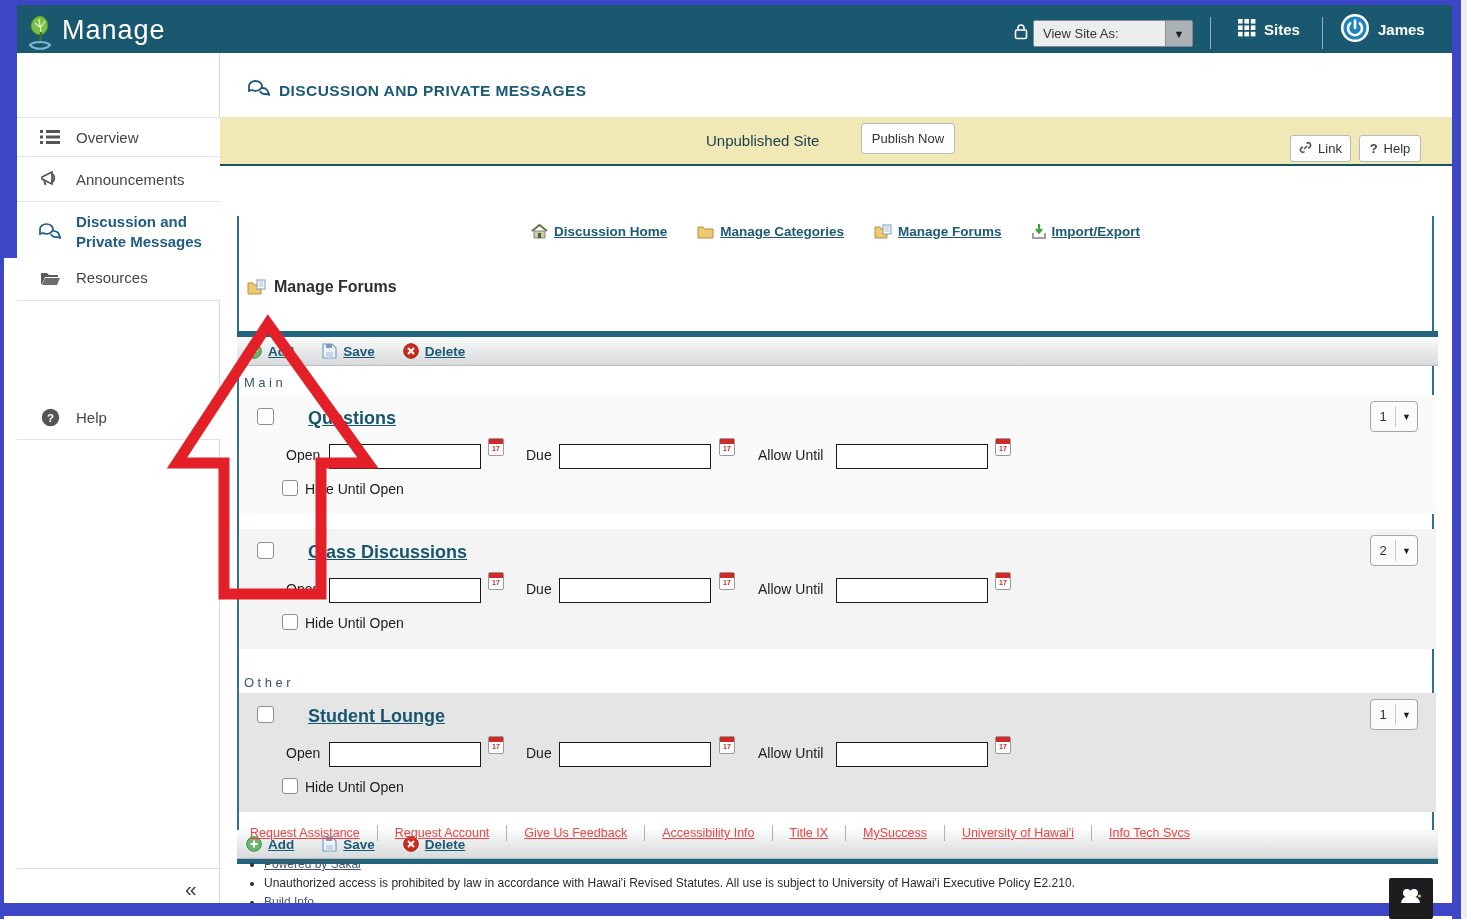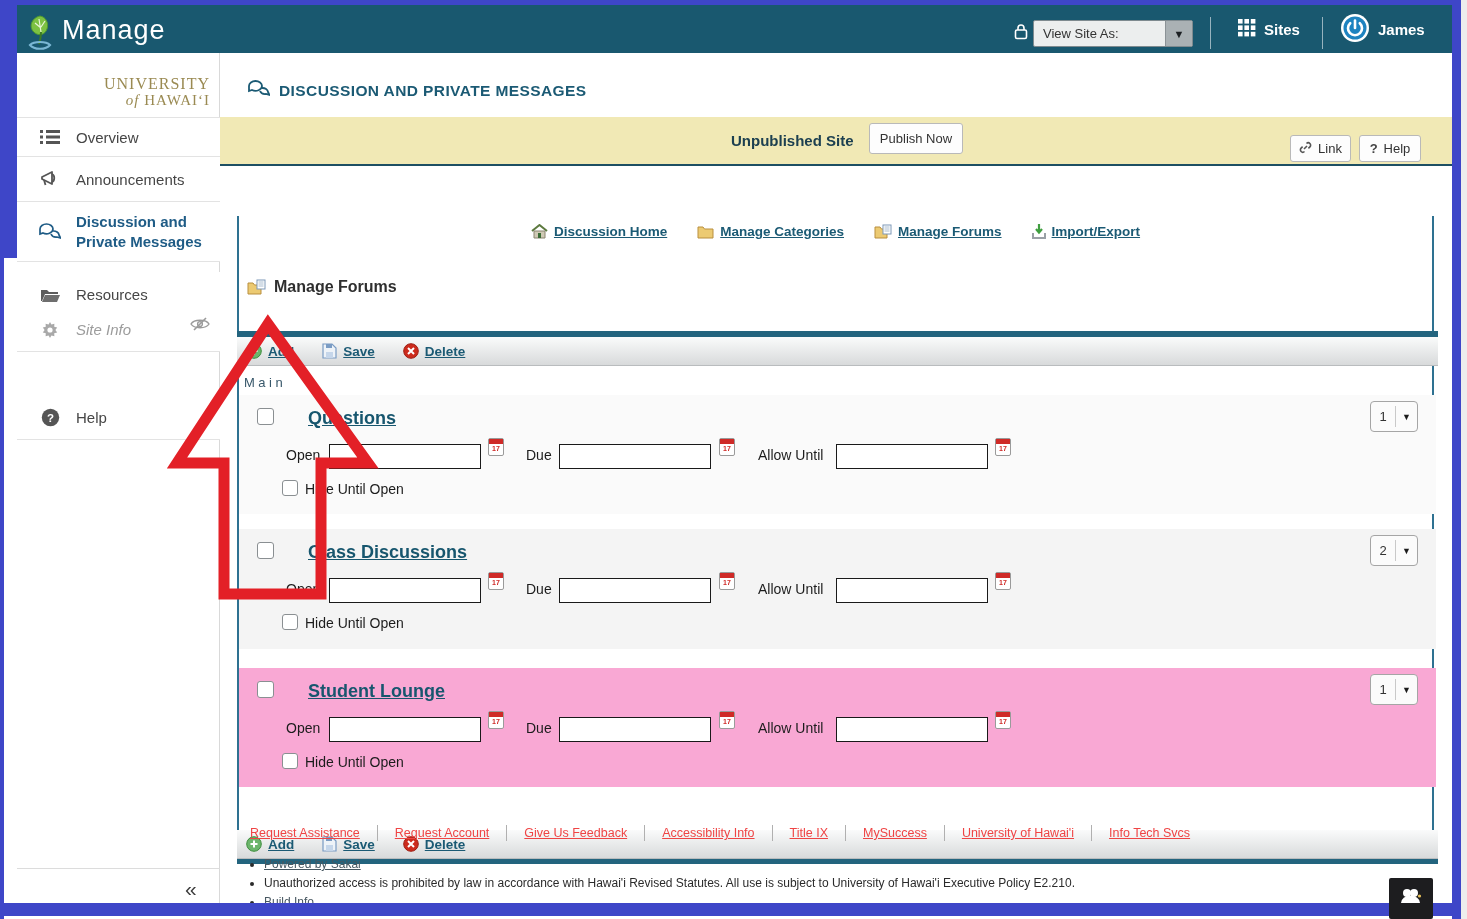--- a/index.html
+++ b/index.html
@@ -37,23 +37,23 @@
   .side-item.active { color:#1f5c86; font-weight:bold; line-height:20px; }
   .side-item.muted { color:#9c9c9c; font-style:italic; }
   .side-sep-top { position:absolute; left:0; top:64px; width:203px; border-top:1px solid #e3e3e3; }
   .side-bottom-line { position:absolute; left:0; top:815px; width:203px; border-top:1px solid #dcdcdc; }
   .collapse-btn { position:absolute; left:168px; top:824px; font-size:21px; color:#3b3b3b; cursor:pointer; }
   .eye-off { position:absolute; right:10px; top:8px; }
 
   
   .page-title { left:248px; top:80px; display:flex; align-items:center; gap:9px; color:#1b5a74; font-size:15.5px; font-weight:bold; letter-spacing:.4px; z-index:5; }
   .statusbar { left:220px; top:117px; width:1232px; height:49px; background:#f1e9b5; border-bottom:2px solid #1d4f63; z-index:5; }
-  .unpub { position:absolute; left:486px; top:15px; font-size:15px; font-weight:bold; color:#1d4050;margin-left:25px; }
+  .unpub { position:absolute; left:486px; top:15px; font-size:15px; font-weight:normal; color:#1d4050; }
   .btn { background:#fdfdfd; border:1px solid #b9b9b9; border-radius:3px; font-size:13px; color:#333; display:flex; align-items:center; justify-content:center; gap:6px; cursor:pointer; font-family:"Liberation Sans", sans-serif; }
-  .publish-btn { position:absolute; left:641px; top:6px; width:94px; height:31px;margin-left:8px; }
+  .publish-btn { position:absolute; left:641px; top:6px; width:94px; height:31px; }
   .link-btn { position:absolute; left:1070px; top:18px; width:61px; height:27px; }
   .help-btn { position:absolute; left:1139px; top:18px; width:62px; height:27px; }
   .qmark { font-weight:bold; color:#444; }
 
   
   .panel { left:237px; top:168px; width:1197px; height:648px; background:#fff; border-left:2px solid #2e7191; border-right:2px solid #2e7191; z-index:4;margin-top:48px; }
   .forum-nav { position:absolute; left:0; top:8px; width:100%; display:flex; justify-content:center; gap:30px; }
   .forum-nav a, a.tool-link { display:flex; align-items:center; gap:6px; color:#1b5a74; font-size:13.5px; font-weight:bold; text-decoration:underline; cursor:pointer; }
   .mf-heading { position:absolute; left:8px; top:62px; display:flex; align-items:center; gap:8px; font-size:16px; font-weight:bold; color:#2f2f2f; }
   .teal-bar { position:absolute; left:-2px; width:1201px; height:6px; background:#23647e; }
@@ -146,24 +146,20 @@
           <circle cx="15" cy="15" r="11.5" fill="#1e83c0"></circle>
           <path d="M15 7.5 V15" stroke="#fff" stroke-width="2.6" stroke-linecap="round"></path>
           <path d="M10.2 10.2 a7 7 0 1 0 9.6 0" fill="none" stroke="#fff" stroke-width="2.6" stroke-linecap="round"></path>
         </svg>
       </span>
       <span>James</span>
     </div>
   </div>
 
   <div class="abs sidebar">
-    <div class="uh-logo">
-      <div class="l1">UNIVERSITY</div>
-      <div class="l2"><span class="of">of</span> <span>HAWAIʻI</span></div>
-    </div>
 
     <div class="side-sep-top"></div>
 
     <div class="side-item" style="top:65px; height:39px;">
       <span class="ico">
         <svg width="20" height="16" viewBox="0 0 20 16">
             <g fill="#555">
           <rect x="0" y="1" width="3" height="3"></rect>
               <rect x="6" y="1" width="14" height="3"></rect>
           <rect x="0" y="6.5" width="3" height="3"></rect>
@@ -190,46 +186,30 @@
     <div class="side-item active" style="top:149px; height:60px; padding-right:14px;">
       <span class="ico">
         <svg width="22" height="18" viewBox="0 0 22 18">
           <path d="M1 6 a6.5 5 0 0 1 13 0 a6.5 5 0 0 1 -10 4 L1 11 Z" fill="none" stroke="#1f5c86" stroke-width="1.7"></path>
           <path d="M14 8 a5.5 4.3 0 0 1 6 4 l1.5 3 l-3.5 -1 a5.5 4.3 0 0 1 -6 -3" fill="none" stroke="#1f5c86" stroke-width="1.7"></path>
         </svg>
       </span>
       <span>Discussion and Private Messages</span>
     </div>
 
-    <div class="side-item" style="top:219px; height:46px;">
+    <div class="side-item" style="top:202px; height:46px;">
       <span class="ico">
         <svg width="21" height="16" viewBox="0 0 21 16">
           <path d="M1 3 h6 l2 2 h9 v2 H5 L2 14 H1 Z" fill="#5c5c5c"></path>
           <path d="M5 8 h15 l-3 7 H2 Z" fill="#6e6e6e"></path>
         </svg>
       </span>
       <span>Resources</span>
     </div>
 
-    <div class="side-item muted" style="top:255px; height:44px;">
-      <span class="ico">
-        <svg width="18" height="18" viewBox="0 0 18 18">
-          <path d="M9 0 L10.4 2.6 L13.4 1.8 L13.2 4.8 L16.2 5.6 L14.4 8 L16.2 10.4 L13.2 11.2 L13.4 14.2 L10.4 13.4 L9 16 L7.6 13.4 L4.6 14.2 L4.8 11.2 L1.8 10.4 L3.6 8 L1.8 5.6 L4.8 4.8 L4.6 1.8 L7.6 2.6 Z" fill="#a9a9a9" transform="translate(0,1)"></path>
-          <circle cx="9" cy="9" r="2.6" fill="#fff"></circle>
-        </svg>
-      </span>
-      <span>Site Info</span>
-      <span class="eye-off">
-        <svg width="20" height="16" viewBox="0 0 20 16">
-          <path d="M1 8 C4 3 16 3 19 8 C16 13 4 13 1 8 Z" fill="none" stroke="#9a9a9a" stroke-width="1.4"></path>
-          <circle cx="10" cy="8" r="2.4" fill="none" stroke="#9a9a9a" stroke-width="1.4"></circle>
-          <path d="M4 14 L16 2" stroke="#9a9a9a" stroke-width="1.6"></path>
-        </svg>
-      </span>
-    </div>
 
 
     <div class="side-item" style="top:343px; height:44px;">
       <span class="ico">
         <svg width="19" height="19" viewBox="0 0 19 19">
           <circle cx="9.5" cy="9.5" r="8.7" fill="#555"></circle>
           <text x="9.5" y="13.6" text-anchor="middle" font-size="11.5" font-family="Liberation Sans, sans-serif" font-weight="bold" fill="#fff">?</text>
         </svg>
       </span>
       <span>Help</span>
@@ -379,21 +359,21 @@
       <span class="cbx hide-cb"></span>
       <span class="hide-label">Hide Until Open</span>
       <div class="order-select">
         <span class="order-val">2</span>
         <span class="order-arr">▼</span>
       </div>
     </div>
 
     <div class="cat-label" style="top:459px;">Other</div>
 
-    <div class="forum-row" style="top:452px; background:#f9a8d4;">
+    <div class="forum-row" style="top:477px; background:#e5e5e5;">
       <span class="cbx" style="left:18px; top:13px;"></span>
       <a class="forum-title">Student Lounge</a>
       <div class="date-line">
         <span class="dl-label" style="left:47px;">Open</span>
         <input class="date-input" style="left: 90px;">
         <span class="cal" style="left:249px;"></span>
         <span class="dl-label" style="left:287px;">Due</span>
         <input class="date-input" style="left: 320px;">
         <span class="cal" style="left:480px;"></span>
         <span class="dl-label" style="left:519px;">Allow Until</span>

